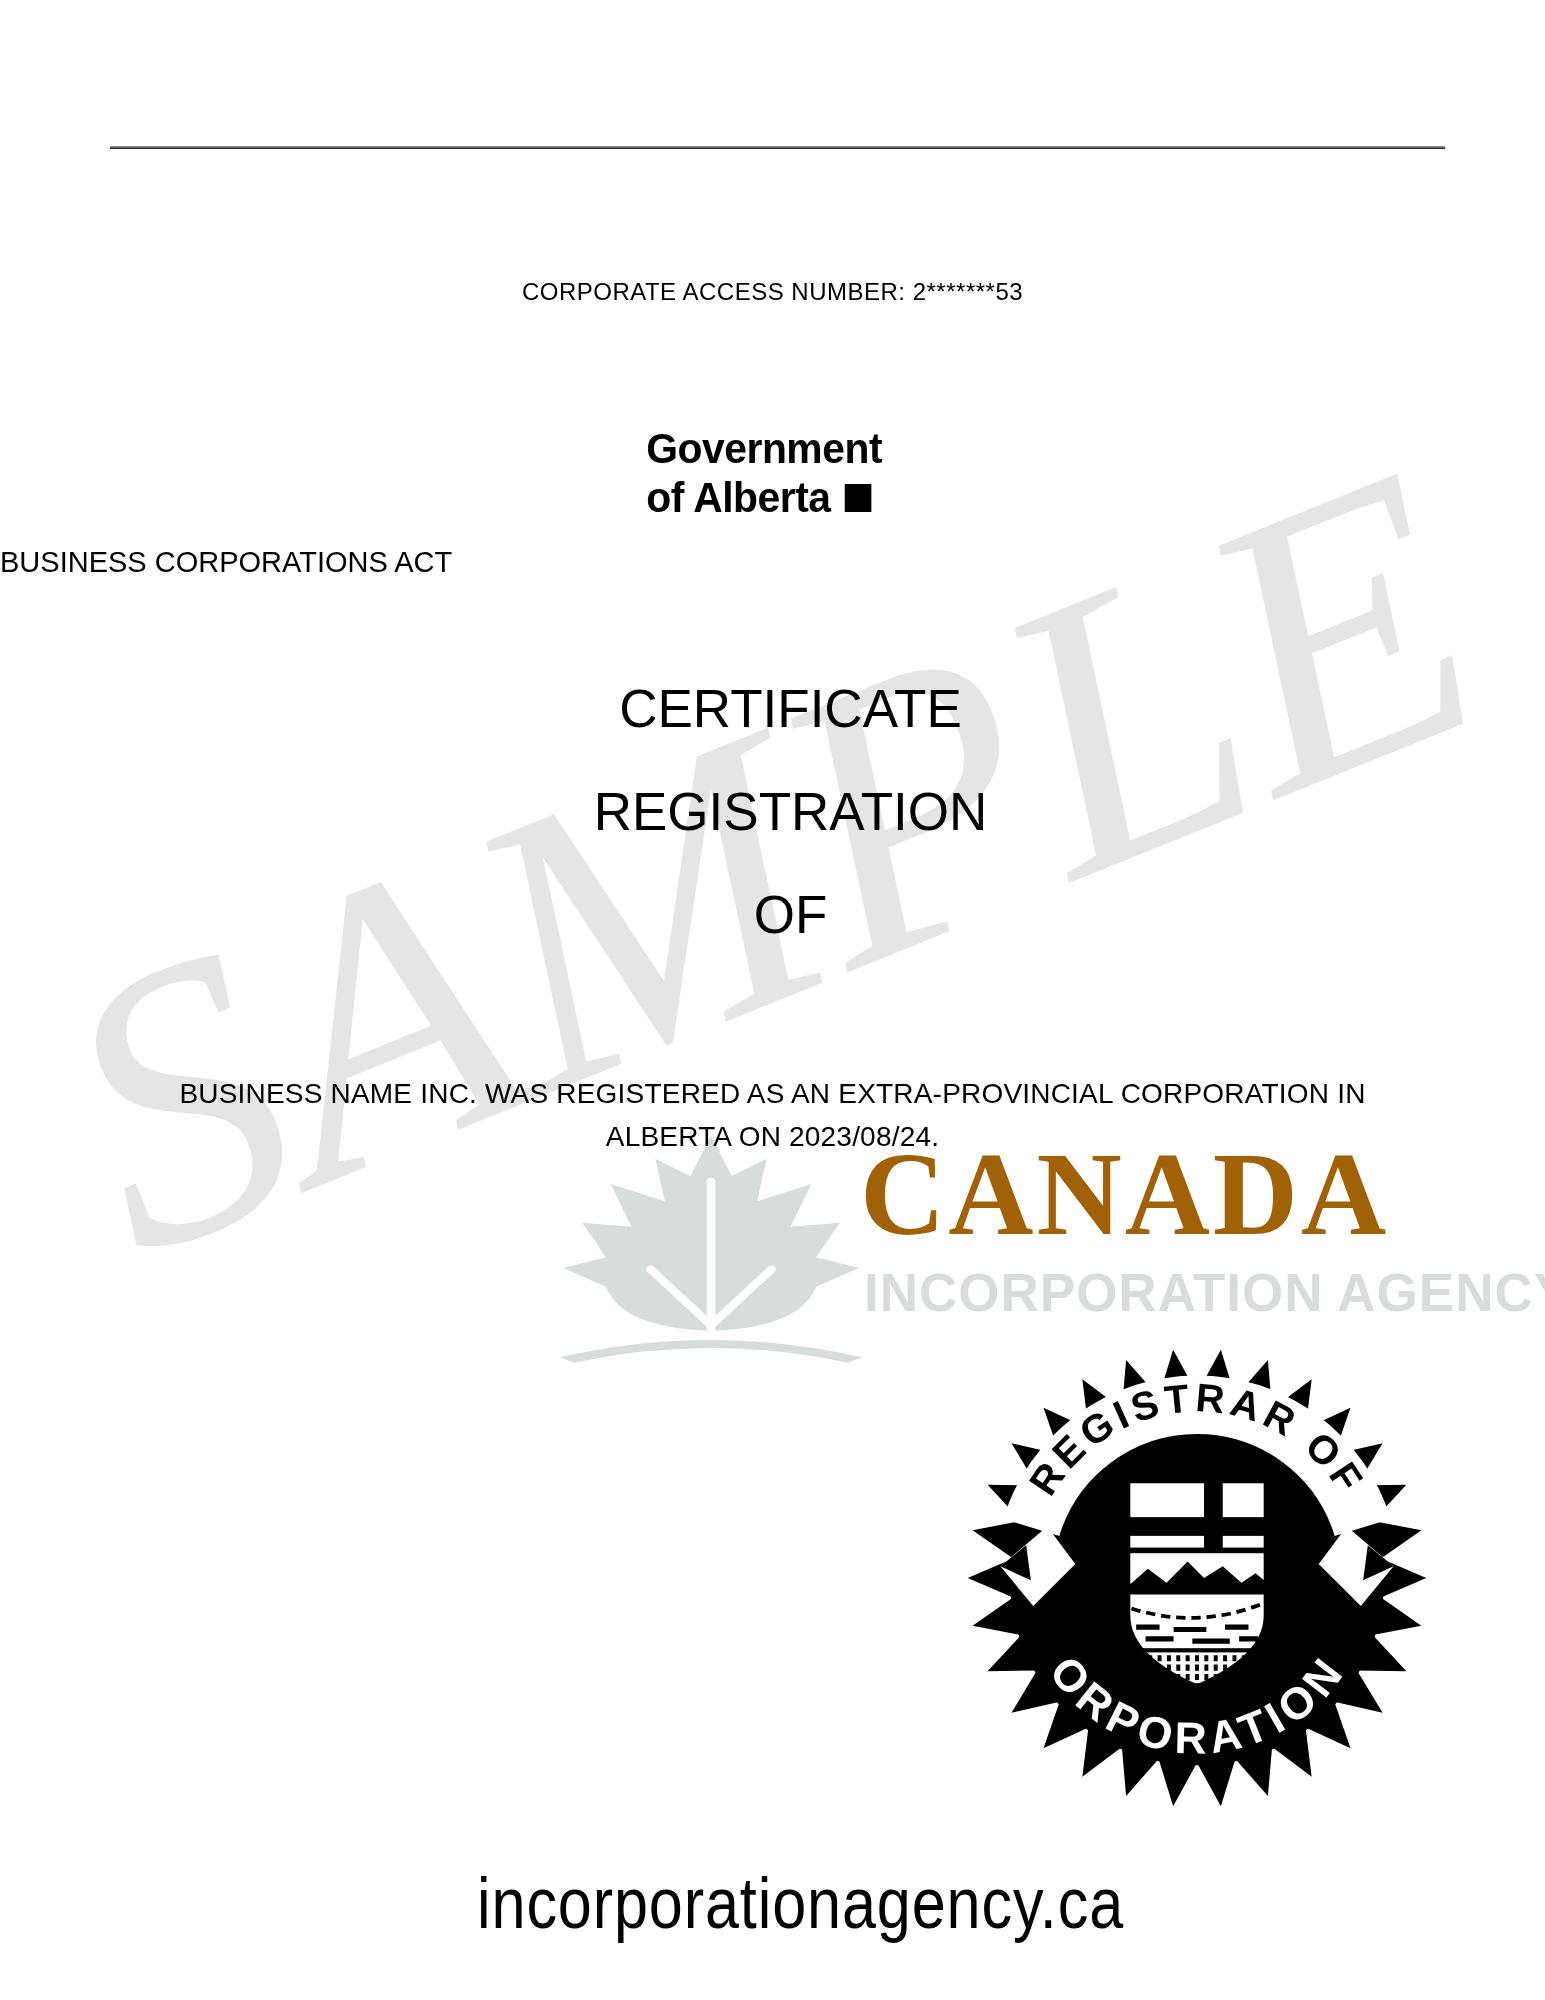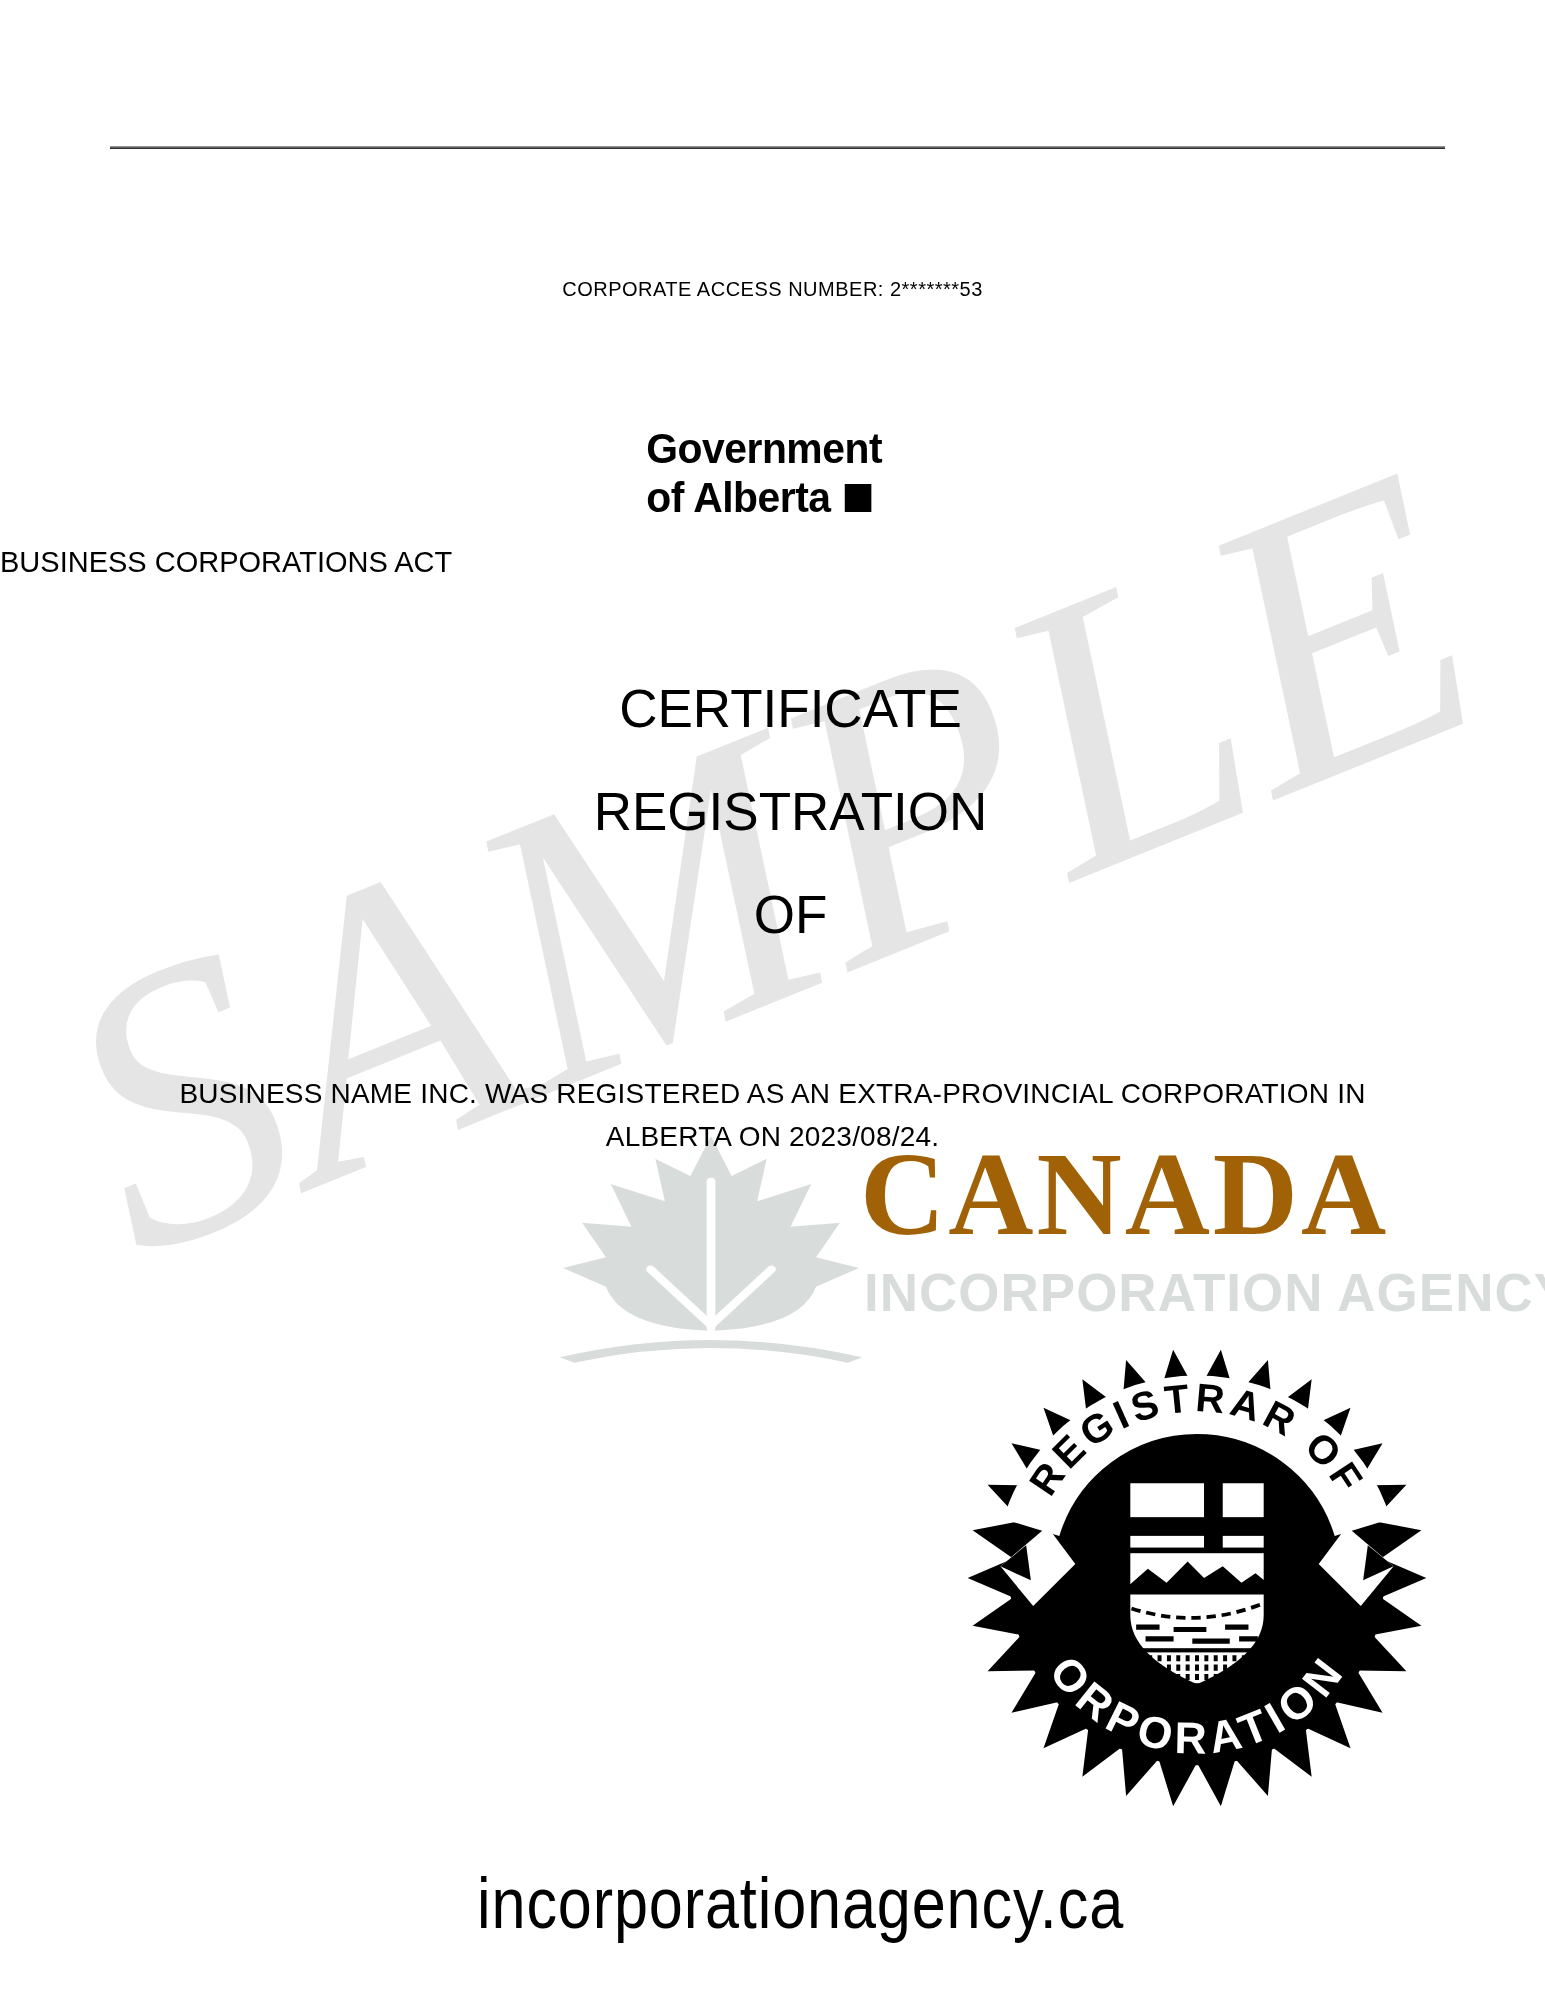--- a/index.html
+++ b/index.html
@@ -31,21 +31,21 @@
     font-weight:normal;font-size:72px;color:#000000;white-space:nowrap;margin-top:8px;
   }
   .footer-domain span{display:inline-block;transform:scaleX(0.85);position:relative;left:28px;letter-spacing:1px;}
   
   .top-rule{
     position:absolute;left:110px;top:146px;width:1335px;height:3px;z-index:2;
     background:linear-gradient(#ababab,#161616);
   }
   .corp-access{
     position:absolute;left:0;right:0;top:278px;text-align:center;z-index:2;
-    font-size:20px;letter-spacing:0.5px;
+    font-size:24px;letter-spacing:0.5px;
   }
   .goa-logo{position:absolute;left:0;right:16px;top:424px;text-align:center;z-index:2;}
   .goa-inner{
     display:inline-block;text-align:left;font-weight:bold;font-size:43px;line-height:49px;
     letter-spacing:-0.5px;transform:scaleX(0.95);transform-origin:center top;white-space:nowrap;
   }
   .goa-square{display:inline-block;width:28px;height:28px;background:#000;margin-left:15px;}
   .act-title{
     position:absolute;left:0;right:0;top:546px;text-align:left;z-index:2;font-size:29px;
   }

